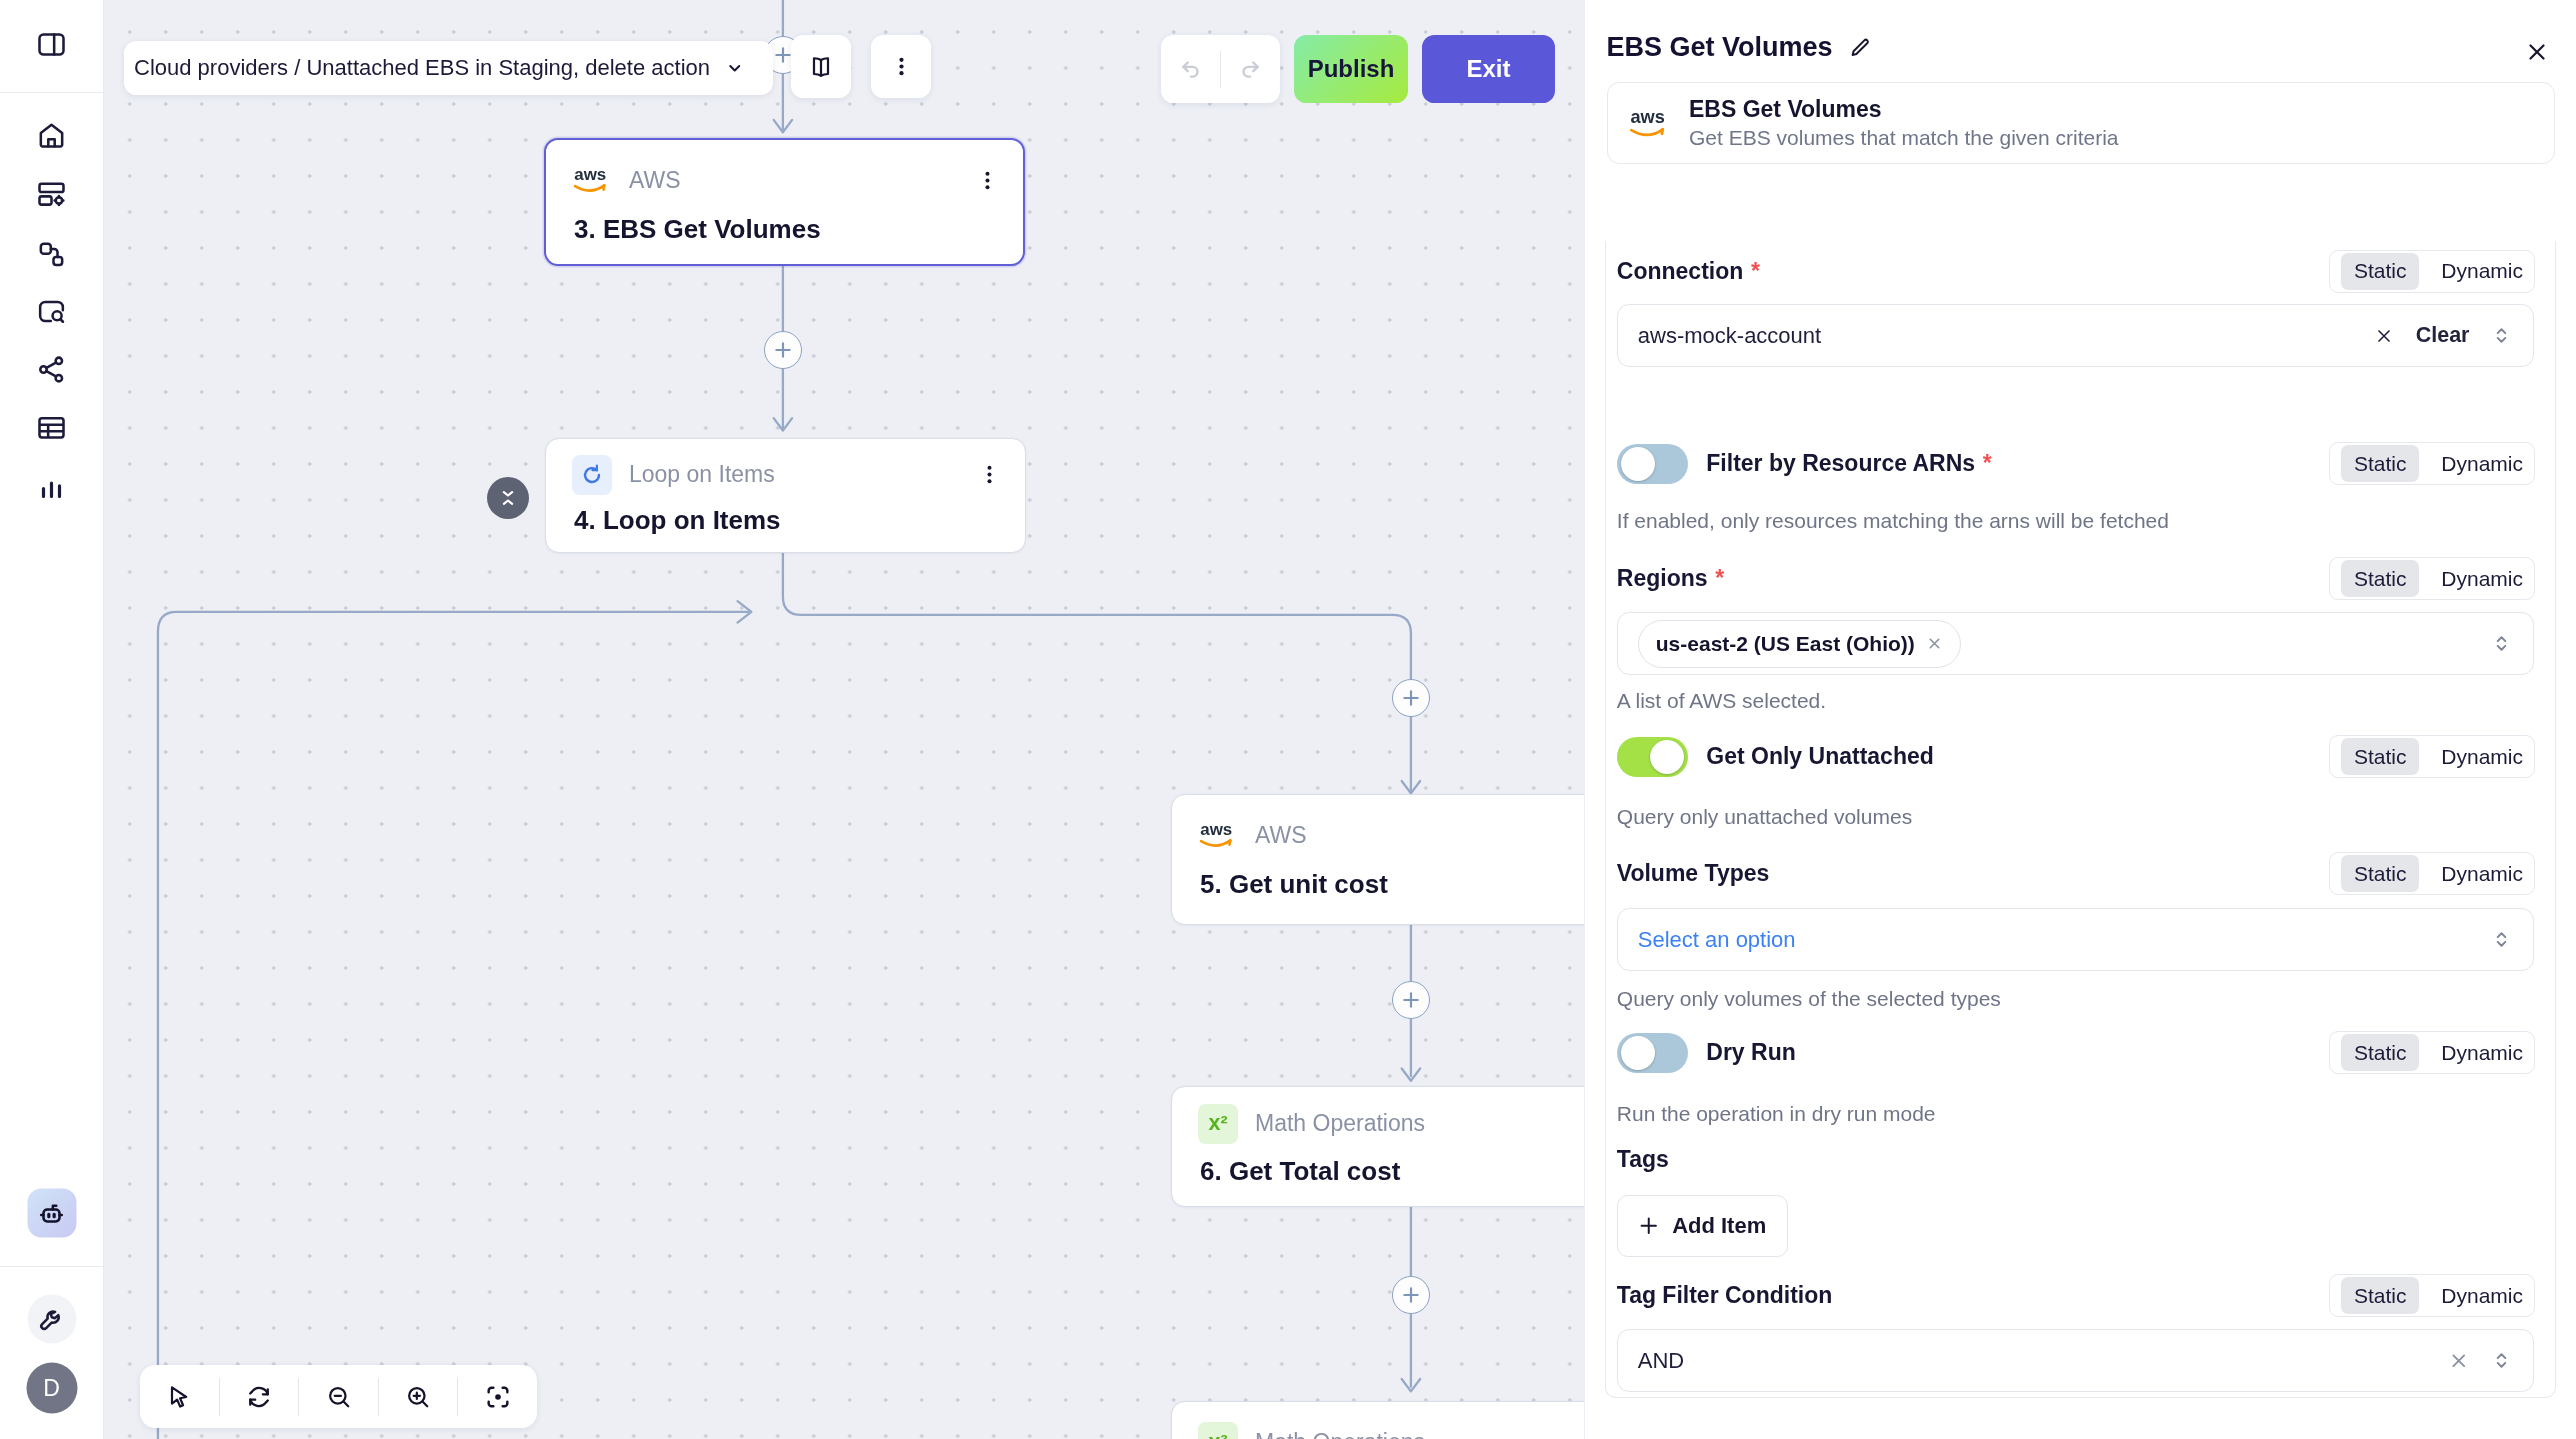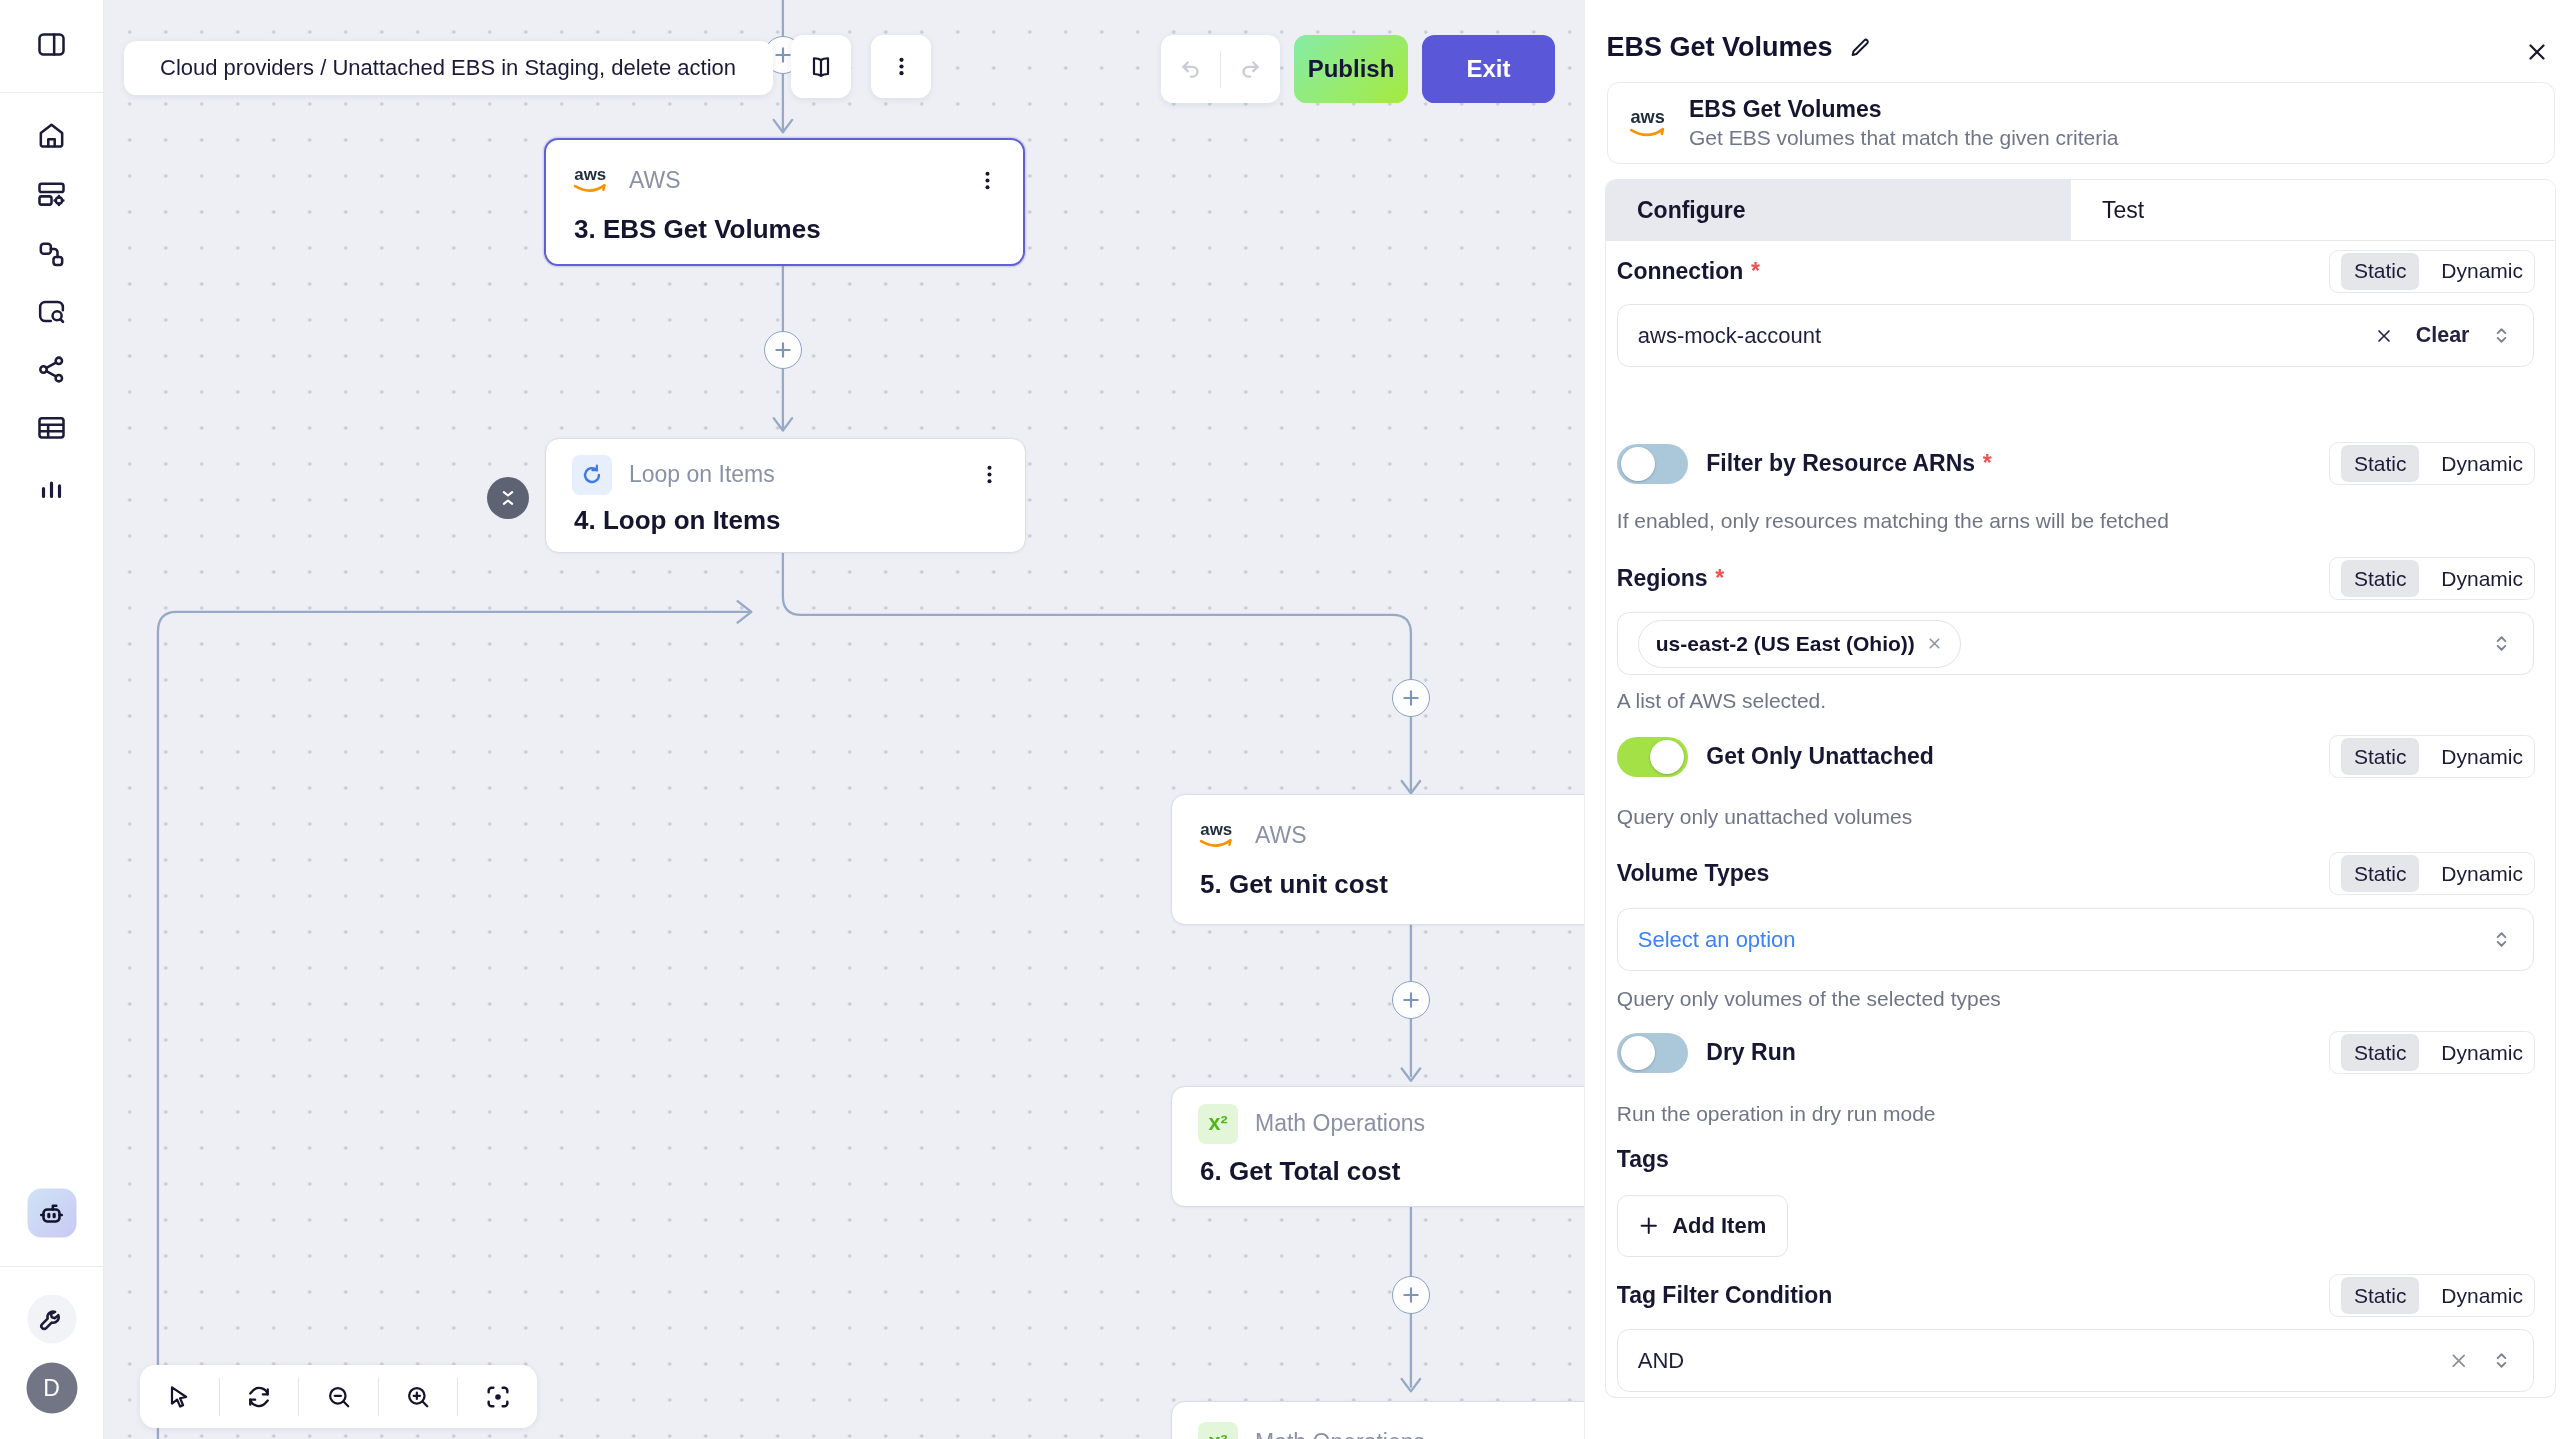--- a/index.html
+++ b/index.html
@@ -30,21 +30,21 @@
   .node-badge { font-size:23px; color:#8a91a4; }
   .node-kebab { margin-left:auto; color:#17162e; width:26px; height:26px; display:flex; align-items:center; justify-content:center; cursor:pointer; }
   .nicon { width:40px; height:40px; border-radius:7.7px; display:flex; align-items:center; justify-content:center; flex:0 0 auto; }
   .nicon.aws { background:transparent; }
   .nicon.loop { background:#e7effd; color:#3f79e8; }
   .nicon.math { background:#e4f6d9; color:#54b41d; font-weight:700; font-size:21.5px; }
   .loop-badge { position:absolute; width:42px; height:42px; border-radius:50%; background:#5d6372; color:#fff; display:flex; flex-direction:column; align-items:center; justify-content:center; gap:1.5px; transform:translate(-50%,-50%); z-index:7; cursor:pointer; }
 
   
   .pill { position:absolute; background:#fff; border-radius:12.3px; box-shadow:0 1.5px 6.2px rgba(30,35,70,.08); display:flex; align-items:center; z-index:10; }
-  #breadcrumb { left:20px; top:41px; width:649px; height:54px; padding:0 36px; gap:14px; cursor:pointer; }
+  #breadcrumb { left:20px; top:41px; width:649px; height:54px; padding:0 10px; gap:14px; cursor:pointer; }
   #breadcrumb span { font-size:22px; font-weight:500; color:#1c1a38; white-space:nowrap; }
   .tool-sq { justify-content:center; width:60px; height:63px; cursor:pointer; color:#17162e; }
   #undo-redo { left:1057px; top:35px; width:119px; height:68px; }
   #undo-redo .half { flex:1; height:100%; display:flex; align-items:center; justify-content:center; color:#c9cdd6; cursor:pointer; }
   #undo-redo .sep { width:0.8px; height:37px; background:#e6e8ee; }
   .cta { position:absolute; height:68px; border-radius:12.3px; display:flex; align-items:center; justify-content:center; font-size:24px; font-weight:700; cursor:pointer; z-index:10; }
   #publish { left:1190px; top:35px; width:114px; background:linear-gradient(135deg,#85eca7,#a6ea3e); color:#17163a; }
   #exit { left:1318px; top:35px; width:133px; background:#5a57d9; color:#fff; }
 
   
@@ -390,24 +390,20 @@
           <path d="M4 30 Q 24 42 42 29" stroke="#f79400" stroke-width="3.4" fill="none" stroke-linecap="round"></path>
           <path d="M42 29 l-1 5.5" stroke="#f79400" stroke-width="3.4" fill="none" stroke-linecap="round"></path>
         </svg>
     </span>
     <span>
       <div class="nm">EBS Get Volumes</div>
       <div class="ds">Get EBS volumes that match the given criteria</div>
     </span>
   </div>
 
-  <div id="tabs">
-    <div class="tab active">Configure</div>
-    <div class="tab rest">Test</div>
-  </div>
 
   <div id="form">
 
     <div class="frow" style="top:8.5px">
       <span class="flabel">
           <span>Connection</span>
           <span class="req">*</span>
         </span>
       <span class="seg">
           <span class="on">Static</span>

